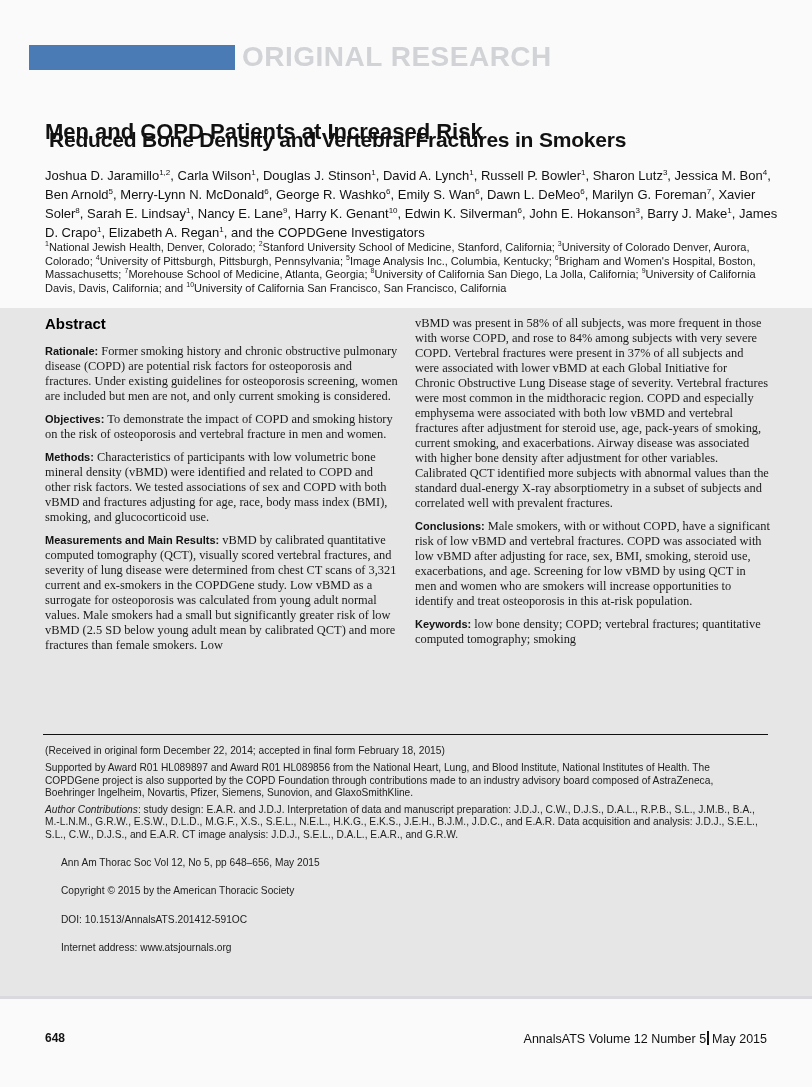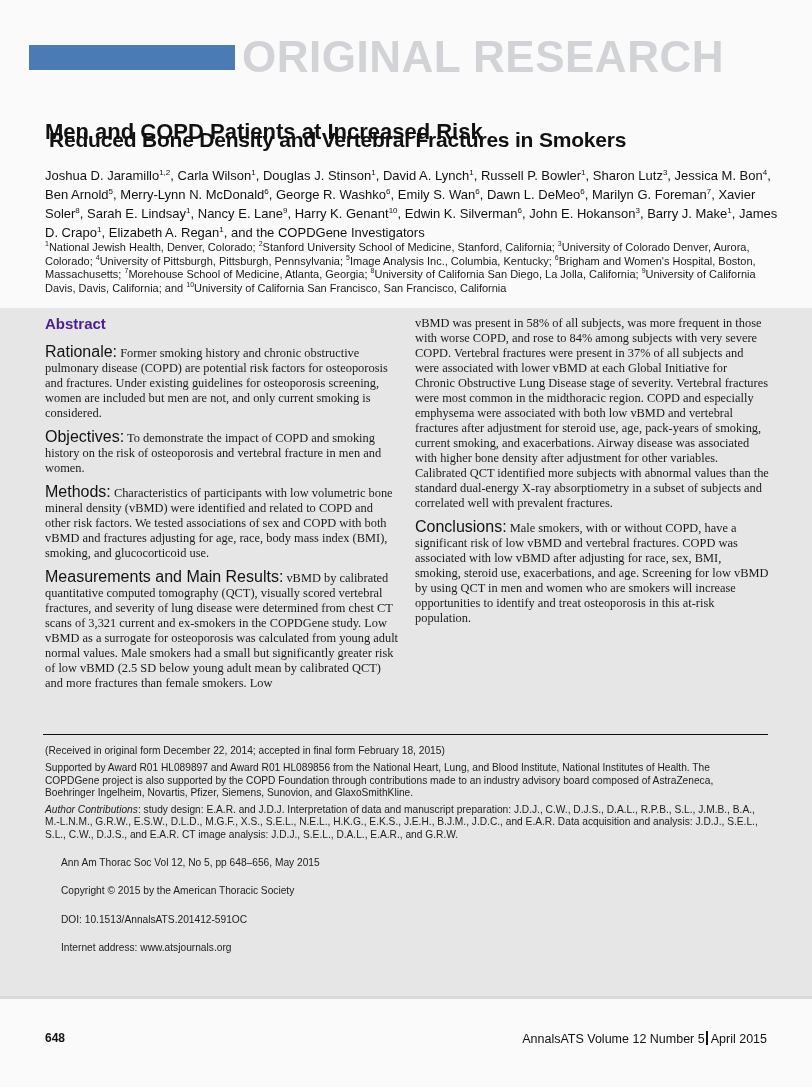--- a/index.html
+++ b/index.html
@@ -3,37 +3,37 @@
 <meta charset="utf-8">
 <style>
   html, body { margin: 0; padding: 0; }
   body {
     width: 812px; height: 1087px; position: relative; overflow: hidden;
     background: #fafafa; color: #111;
     font-family: "Liberation Sans", sans-serif;
   }
   .banner-bar { position: absolute; left: 29px; top: 45px; width: 206px; height: 25px; background: #4a7bb4; }
   .banner-text {
-    position: absolute; left: 242px; top: 40px; font-size: 44px; font-weight: bold;
+    position: absolute; left: 242px; top: 40px; font-size: 28px; font-weight: bold;
     color: #d2d3d6; letter-spacing: 0.5px; line-height: 34px; white-space: nowrap;
   }
   .title { position: absolute; left: 45px; top: 124px; font-size: 21px; font-weight: bold; margin: 4px; letter-spacing: -0.2px; }
   .subtitle { position: absolute; left: 45px; top: 119px; font-size: 22px; margin: 0; }
   .authors { position: absolute; left: 45px; top: 166px; width: 740px; font-size: 13px; line-height: 19px; }
   .authors sup { font-size: 8px; line-height: 0; }
   .affils { position: absolute; left: 45px; top: 241px; width: 730px; font-size: 11px; line-height: 13.5px; color: #1a1a1a; }
   .affils sup { font-size: 7px; line-height: 0; }
   .gray-band { position: absolute; left: 0; top: 308px; width: 812px; height: 690px; background: #e6e6e6; }
   .footer-line { position: absolute; left: 0; top: 996px; width: 812px; height: 3px; background: #d9d9de; }
   .abs-col { position: absolute; font-family: "Liberation Serif", serif; font-size: 12.4px; line-height: 15px; color: #1a1a1a; }
   .abs-col p { margin: 0 0 8px 0; }
-  .abs-col .lbl { font-family: "Liberation Sans", sans-serif; font-weight: normal; font-size: 16px; color: #111; }
+  .abs-col .lbl { font-family: "Liberation Sans", sans-serif; font-weight: bold; font-size: 11px; color: #111; }
   .col-left { left: 45px; top: 316px; width: 355px; }
   .col-right { left: 415px; top: 316px; width: 355px; }
-  .abs-heading { font-family: "Liberation Sans", sans-serif; font-weight: bold; font-size: 15px; margin: 0 0 13px 0; color: #4c1d95; }
+  .abs-heading { font-family: "Liberation Sans", sans-serif; font-weight: bold; font-size: 15px; margin: 0 0 13px 0; color: #000000; }
   .rule { position: absolute; left: 43px; top: 734px; width: 725px; height: 1px; background: #111; }
   .notes { position: absolute; left: 45px; top: 745px; width: 730px; font-size: 10.2px; line-height: 12.3px; color: #222; }
   .notes p { margin: 0 12px 5px 0; }
   .notes .it { font-style: italic; }
   .citation p { margin: 16px; }
   .pnum { position: absolute; left: 45px; top: 1031px; font-size: 12px; font-weight: bold; }
   .journal { position: absolute; right: 45px; top: 1031px; font-size: 12.5px; color: #111; white-space: nowrap; }
   .journal .sep { display: inline-block; width: 2px; height: 14px; background: #111; vertical-align: -2px; margin: 0 3px 0 1px; }
 </style>
 </head>
@@ -54,31 +54,32 @@
   <div class="abs-heading">Abstract</div>
   <p><span class="lbl">Rationale:</span><span> Former smoking history and chronic obstructive pulmonary disease (COPD) are potential risk factors for osteoporosis and fractures. Under existing guidelines for osteoporosis screening, women are included but men are not, and only current smoking is considered.</span></p>
   <p><span class="lbl">Objectives:</span><span> To demonstrate the impact of COPD and smoking history on the risk of osteoporosis and vertebral fracture in men and women.</span></p>
   <p><span class="lbl">Methods:</span><span> Characteristics of participants with low volumetric bone mineral density (vBMD) were identified and related to COPD and other risk factors. We tested associations of sex and COPD with both vBMD and fractures adjusting for age, race, body mass index (BMI), smoking, and glucocorticoid use.</span></p>
   <p><span class="lbl">Measurements and Main Results:</span><span> vBMD by calibrated quantitative computed tomography (QCT), visually scored vertebral fractures, and severity of lung disease were determined from chest CT scans of 3,321 current and ex-smokers in the COPDGene study. Low vBMD as a surrogate for osteoporosis was calculated from young adult normal values. Male smokers had a small but significantly greater risk of low vBMD (2.5 SD below young adult mean by calibrated QCT) and more fractures than female smokers. Low</span></p>
 </div>
 
 <div class="abs-col col-right">
   <p>vBMD was present in 58% of all subjects, was more frequent in those with worse COPD, and rose to 84% among subjects with very severe COPD. Vertebral fractures were present in 37% of all subjects and were associated with lower vBMD at each Global Initiative for Chronic Obstructive Lung Disease stage of severity. Vertebral fractures were most common in the midthoracic region. COPD and especially emphysema were associated with both low vBMD and vertebral fractures after adjustment for steroid use, age, pack-years of smoking, current smoking, and exacerbations. Airway disease was associated with higher bone density after adjustment for other variables. Calibrated QCT identified more subjects with abnormal values than the standard dual-energy X-ray absorptiometry in a subset of subjects and correlated well with prevalent fractures.</p>
   <p><span class="lbl">Conclusions:</span><span> Male smokers, with or without COPD, have a significant risk of low vBMD and vertebral fractures. COPD was associated with low vBMD after adjusting for race, sex, BMI, smoking, steroid use, exacerbations, and age. Screening for low vBMD by using QCT in men and women who are smokers will increase opportunities to identify and treat osteoporosis in this at-risk population.</span></p>
+  <p><span class="lbl">Keywords:</span><span> low bone density; COPD; vertebral fractures; quantitative computed tomography; smoking</span></p>
 </div>
 
 <div class="rule"></div>
 
 <div class="notes">
   <p>(Received in original form December 22, 2014; accepted in final form February 18, 2015)</p>
   <p>Supported by Award R01 HL089897 and Award R01 HL089856 from the National Heart, Lung, and Blood Institute, National Institutes of Health. The COPDGene project is also supported by the COPD Foundation through contributions made to an industry advisory board composed of AstraZeneca, Boehringer Ingelheim, Novartis, Pfizer, Siemens, Sunovion, and GlaxoSmithKline.</p>
   <p><span class="it">Author Contributions</span><span>: study design: E.A.R. and J.D.J. Interpretation of data and manuscript preparation: J.D.J., C.W., D.J.S., D.A.L., R.P.B., S.L., J.M.B., B.A., M.-L.N.M., G.R.W., E.S.W., D.L.D., M.G.F., X.S., S.E.L., N.E.L., H.K.G., E.K.S., J.E.H., B.J.M., J.D.C., and E.A.R. Data acquisition and analysis: J.D.J., S.E.L., S.L., C.W., D.J.S., and E.A.R. CT image analysis: J.D.J., S.E.L., D.A.L., E.A.R., and G.R.W.</span></p>
   <div class="citation">
     <p>Ann Am Thorac Soc Vol 12, No 5, pp 648–656, May 2015</p>
     <p>Copyright © 2015 by the American Thoracic Society</p>
     <p>DOI: 10.1513/AnnalsATS.201412-591OC</p>
     <p>Internet address: www.atsjournals.org</p>
   </div>
 </div>
 
 <div class="footer-line"></div>
 <div class="pnum">648</div>
-<div class="journal"><span>AnnalsATS Volume 12 Number 5</span><span class="sep"></span><span>April 2015</span></div>
+<div class="journal"><span>AnnalsATS Volume 12 Number 5</span><span class="sep"></span><span>May 2015</span></div>
 
 </body></html>

